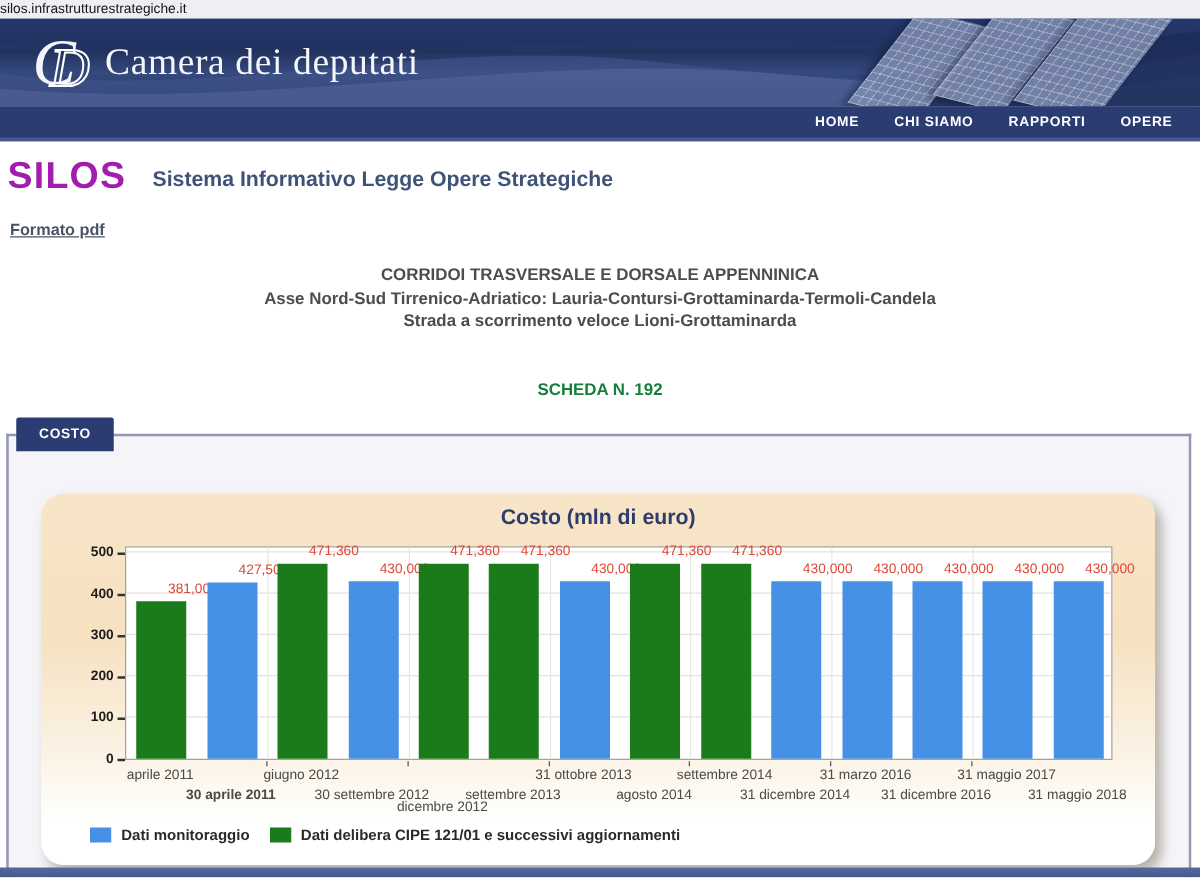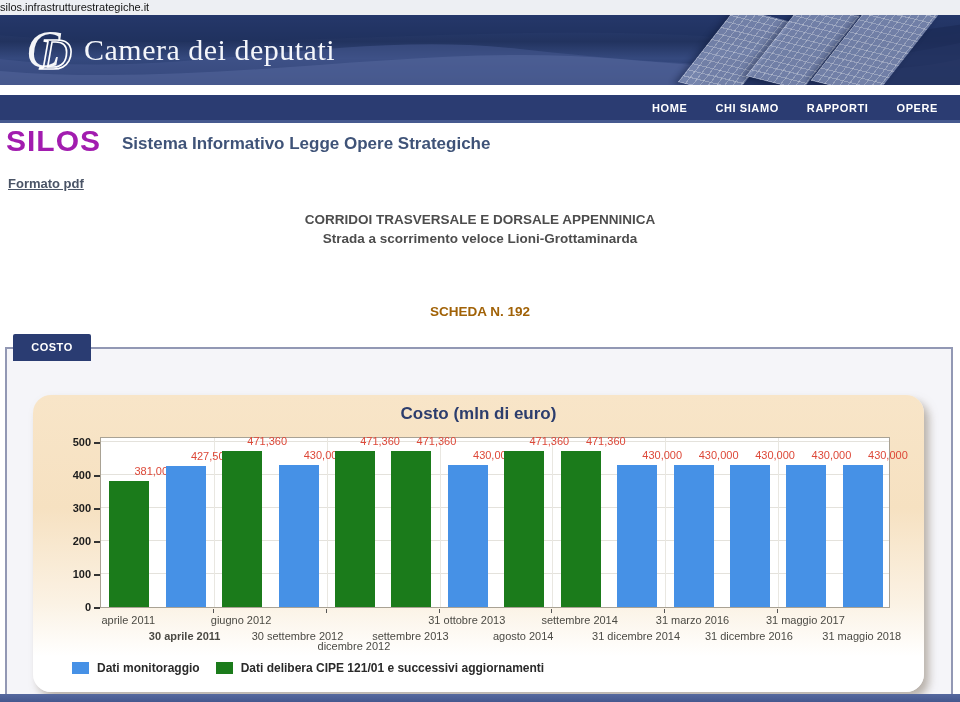--- a/index.html
+++ b/index.html
@@ -17,36 +17,36 @@
   .logo-row { position:absolute; left:26px; top:8px; display:flex; align-items:center; color:#fff; }
   .brand { font-family:"Liberation Serif", serif; font-size:30px; letter-spacing:.5px; color:#f4f6fb; margin-left:10px; }
   .panel-art { position:absolute; top:-6px; width:58px; height:86px; background-color:#7f8db3;
     background-image:repeating-linear-gradient(90deg, rgba(255,255,255,.35) 0 1px, transparent 1px 7px),
                      repeating-linear-gradient(0deg, rgba(255,255,255,.35) 0 1px, transparent 1px 7px);
     transform:rotate(14deg) skewX(-24deg); box-shadow:-3px 3px 6px rgba(10,20,50,.5); opacity:.85; }
   .dark-slope { position:absolute; right:0; top:28px; width:260px; height:60px; background:#1d2c57;
     transform:skewY(-8deg); opacity:.8; }
 
   
-  .navbar { position:absolute; left:0; top:95px; width:960px; height:28px; background:#2b3c72;
+  .navbar { position:absolute; left:0; top:85px; width:960px; height:28px; background:#2b3c72;
     border-bottom:3px solid #46598f; display:flex; justify-content:flex-end; align-items:center;
     padding-right:22px; gap:28px;text-align:right; }
   .nav-item { color:#fff; font-size:11px; font-weight:bold; letter-spacing:.6px; cursor:pointer; }
 
   
   .silos-title { position:absolute; left:6px; top:124px; font-size:30px; font-weight:bold; color:#a21caf; letter-spacing:1px; }
   .silos-subtitle { position:absolute; left:122px; top:134px; font-size:17px; font-weight:bold; color:#3f5378; }
   .pdf-link { position:absolute; left:8px; top:176px; font-size:13px; font-weight:600; color:#4a5466;
     text-decoration:underline; cursor:pointer; }
 
   
   .project-block { position:absolute; left:0; top:211px; width:960px; text-align:center;
     font-size:13.5px; font-weight:bold; color:#4d4d4d; line-height:18.5px; }
   .scheda { position:absolute; left:0; top:304px; width:960px; text-align:center;
-    font-size:13.5px; font-weight:bold; color:#a16207; }
+    font-size:13.5px; font-weight:bold; color:#15803d; }
 
   
   .costo-tab { position:absolute; left:13px; top:334px; width:78px; height:27px; background:#2a3c72;
     color:#fff; font-size:11px; font-weight:bold; letter-spacing:.5px; text-align:center; line-height:27px;
     border-radius:2px 2px 0 0; cursor:pointer; z-index:3; }
   .panel { position:absolute; left:5px; top:347px; width:948px; height:355px; background:#f5f5f9;
     border:2px solid #9298b4; border-bottom:none; z-index:1; }
 
   
   .chart-card { position:absolute; left:33px; top:395px; width:891px; height:297px; border-radius:18px;
@@ -107,20 +107,21 @@
       <div class="nav-item">RAPPORTI</div>
       <div class="nav-item">OPERE</div>
     </div>
 
   <div class="silos-title">SILOS</div>
   <div class="silos-subtitle">Sistema Informativo Legge Opere Strategiche</div>
   <a class="pdf-link">Formato pdf</a>
 
   <div class="project-block" id="project-lines">
       <div>CORRIDOI TRASVERSALE E DORSALE APPENNINICA</div>
+      <div>Asse Nord-Sud Tirrenico-Adriatico: Lauria-Contursi-Grottaminarda-Termoli-Candela</div>
       <div>Strada a scorrimento veloce Lioni-Grottaminarda</div>
     </div>
   <div class="scheda">SCHEDA N. 192</div>
 
   <div class="costo-tab">COSTO</div>
   <div class="panel"></div>
 
   <div class="chart-card" id="chart-card">
     <div class="chart-title">Costo (mln di euro)</div>
     <div class="plot" id="plot">

